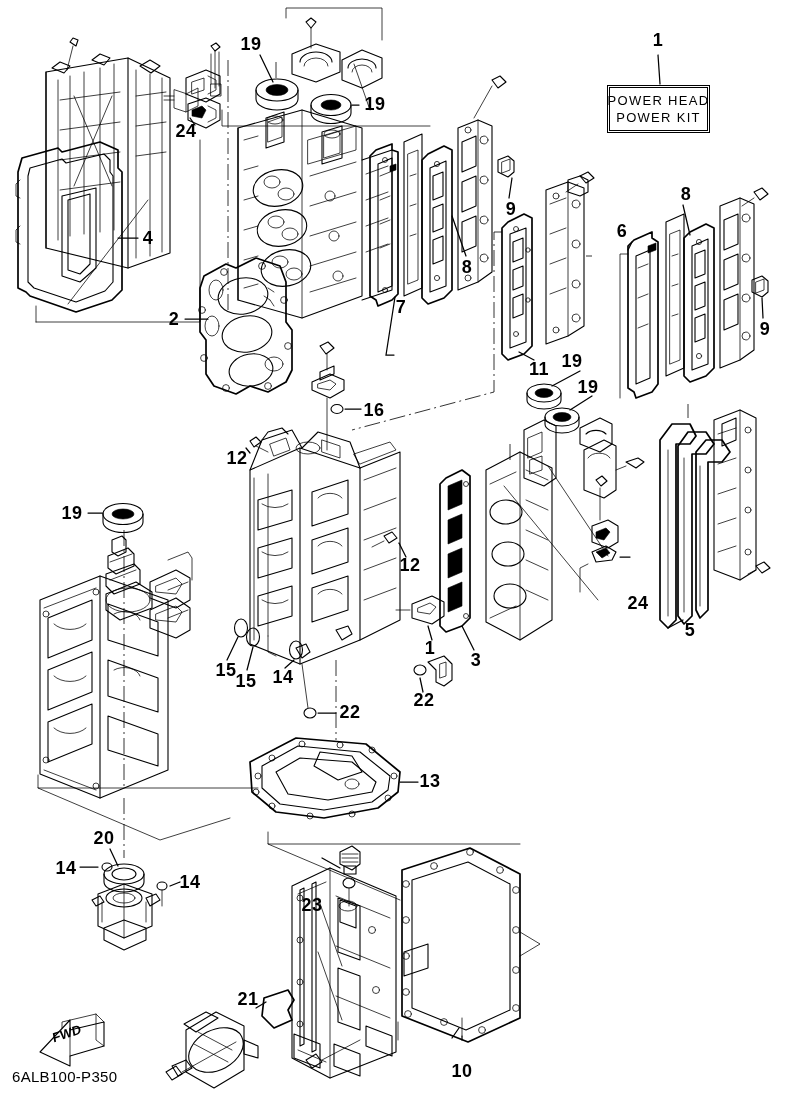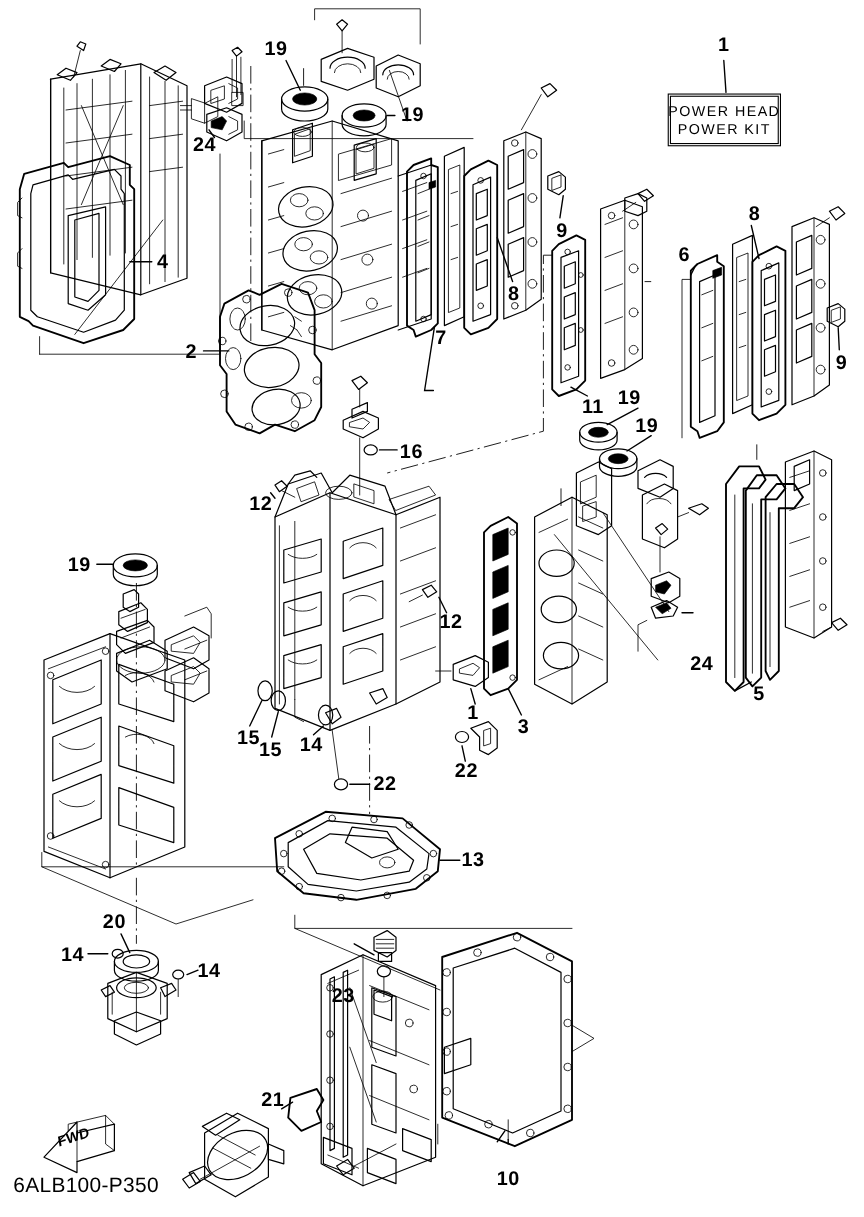--- a/index.html
+++ b/index.html
@@ -64,21 +64,21 @@
     font-size: 13px;
     letter-spacing: 1.3px;
     color: #000;
     white-space: nowrap;
   }
   #drawing-number {
     position: absolute;
     left: 12px;
     top: 1068px;
     font-family: "Liberation Sans", sans-serif;
-    font-size: 19px;
+    font-size: 15px;
     font-weight: normal;
     color: #000;
     letter-spacing: 0.3px;
   }
   #fwd-label {
     position: absolute;
     left: 52px;
     top: 1026px;
     font-family: "Liberation Sans", sans-serif;
     font-weight: bold;

